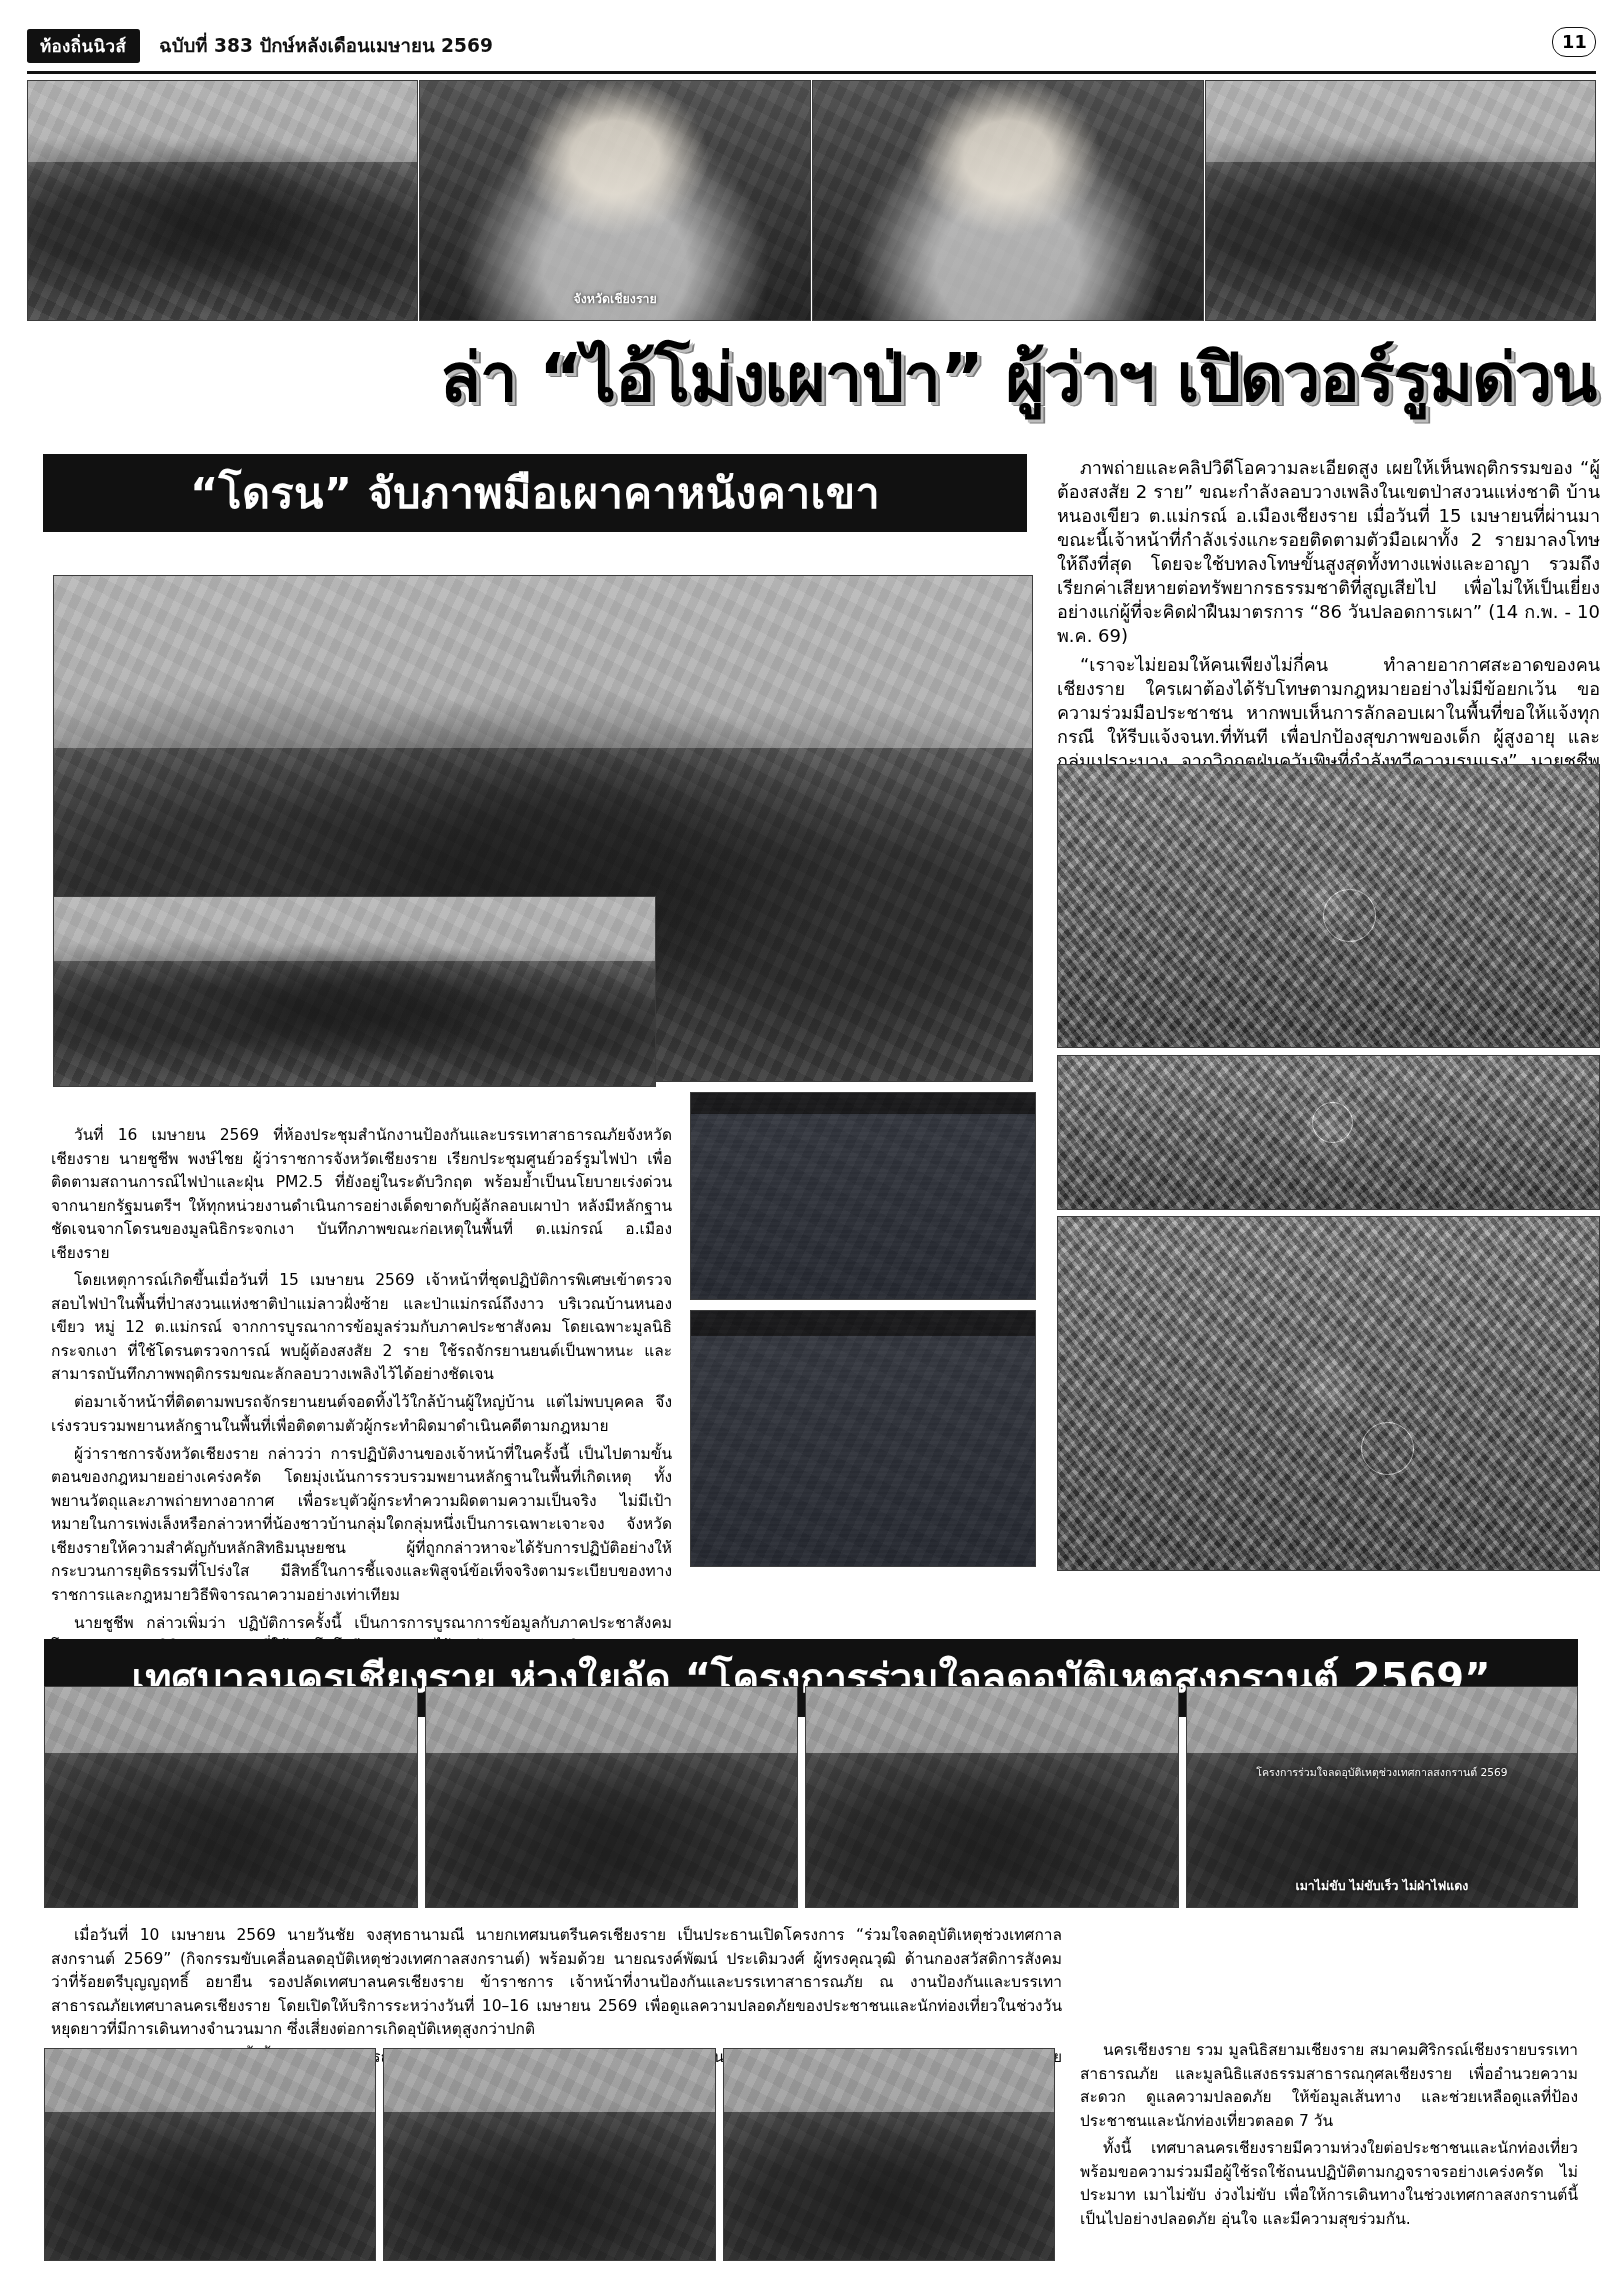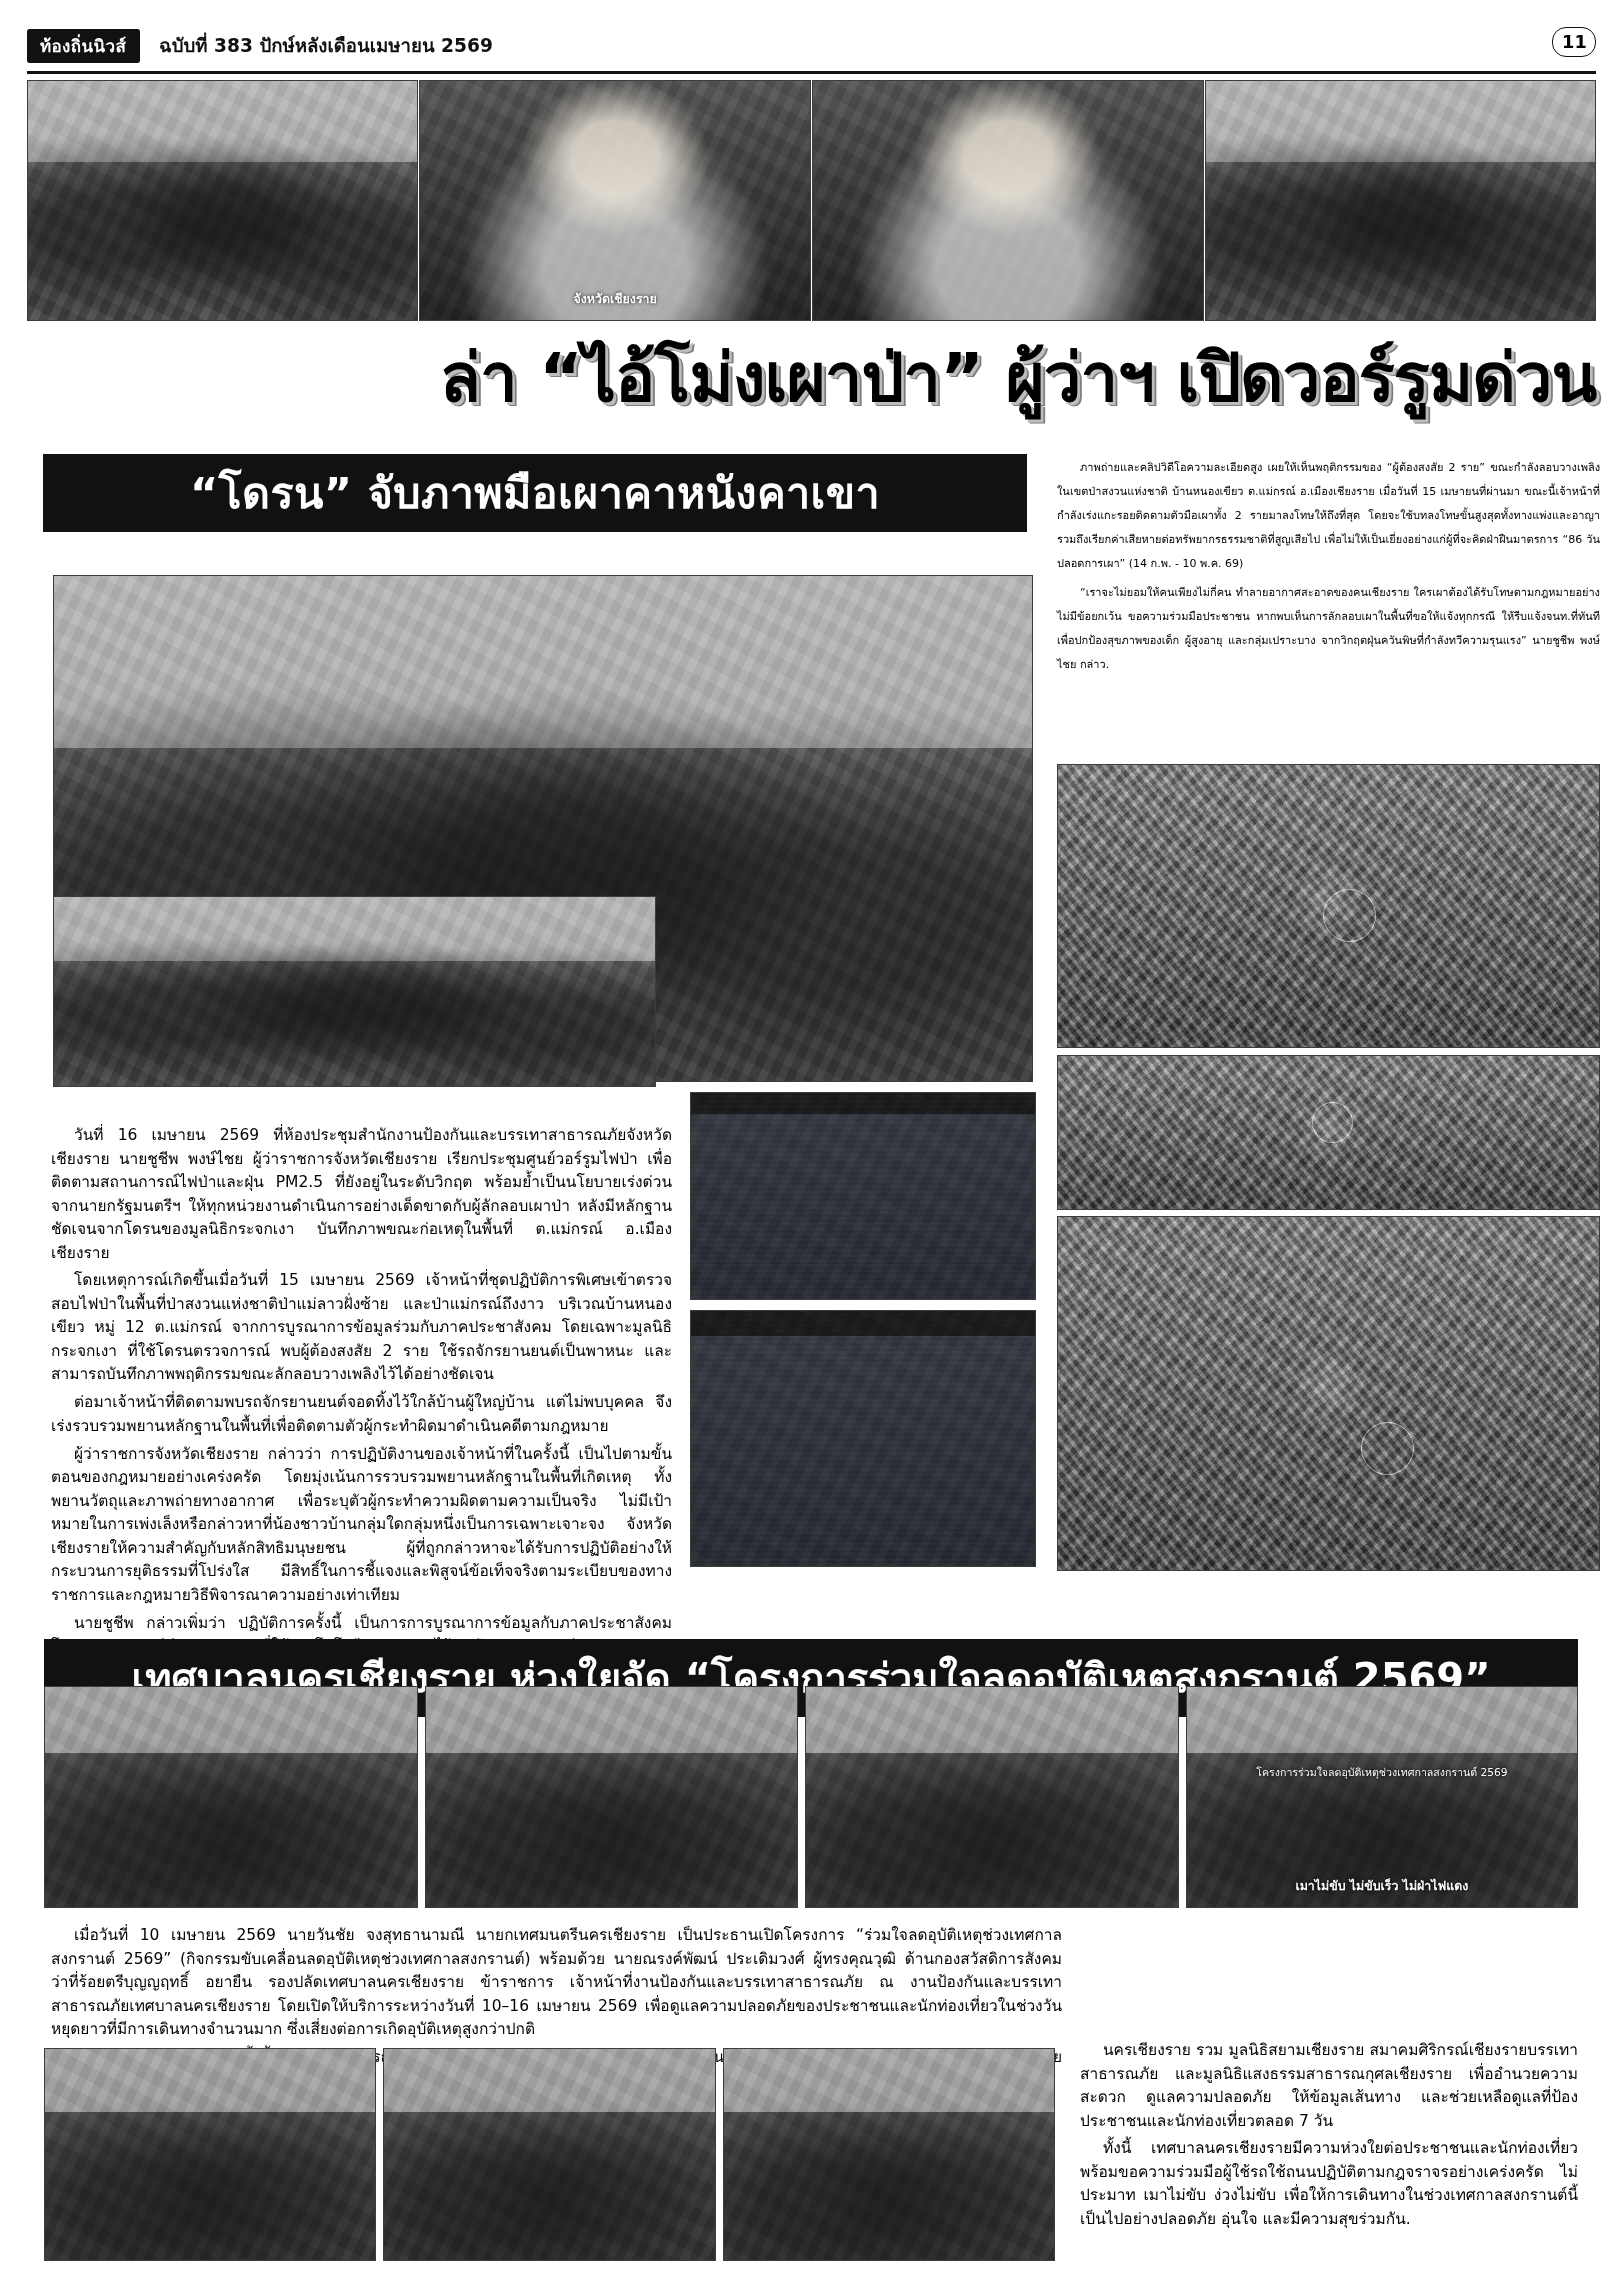--- a/index.html
+++ b/index.html
@@ -118,21 +118,21 @@
   .subhead-bar {
     position:absolute; left:43px; top:454px; width:984px; height:78px;
     background:#111; color:#fff;
     display:flex; align-items:center; justify-content:center;
     font-size:43px; font-weight:bold; letter-spacing:0.4px;
   }
 
   
   .intro-col {
     position:absolute; left:1057px; top:456px; width:543px;
-    font-size:11px; line-height:24px; text-align:justify;
+    font-size:18px; line-height:24px; text-align:justify;
     color:#000;
   }
   .intro-col p { margin:0 0 5.3px 0; text-indent:23px; }
 
   
   .photo-big-meeting { position:absolute; left:53px; top:575px; width:980px; height:507px; }
   .photo-left-meeting { position:absolute; left:53px; top:896px; width:603px; height:191px; }
 
   
   .drone-1 { position:absolute; left:1057px; top:764px; width:543px; height:284px; }

